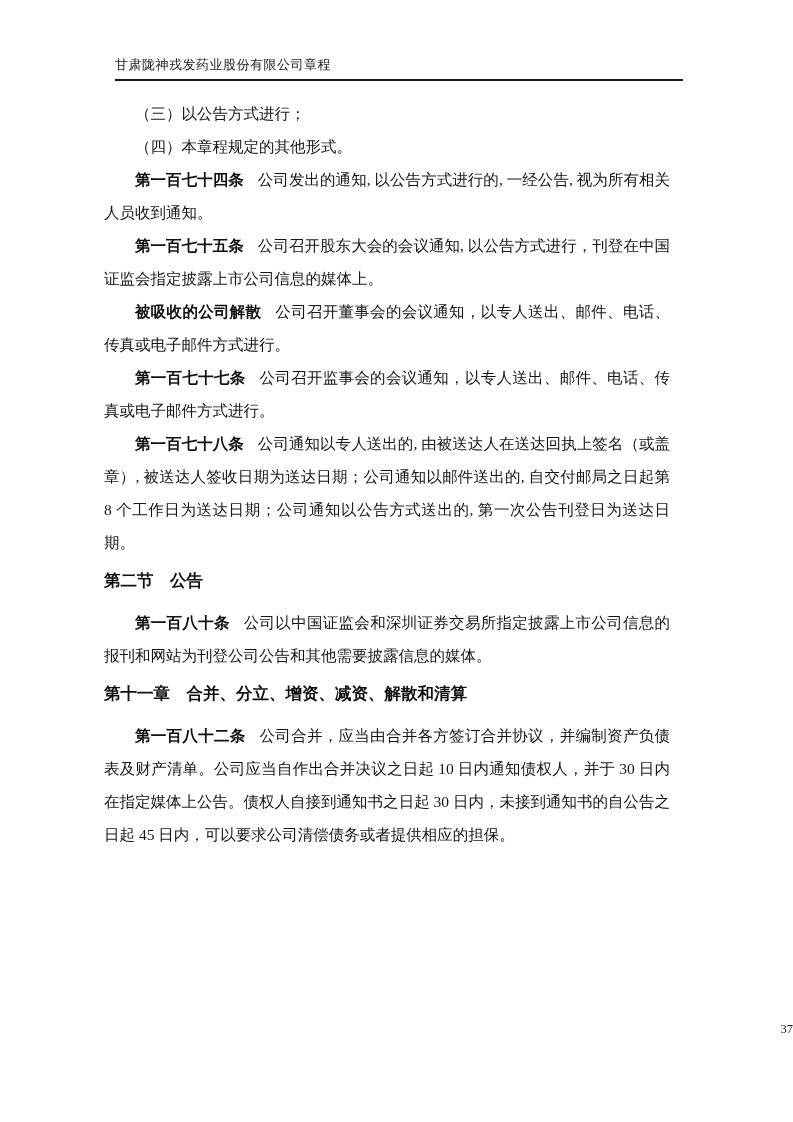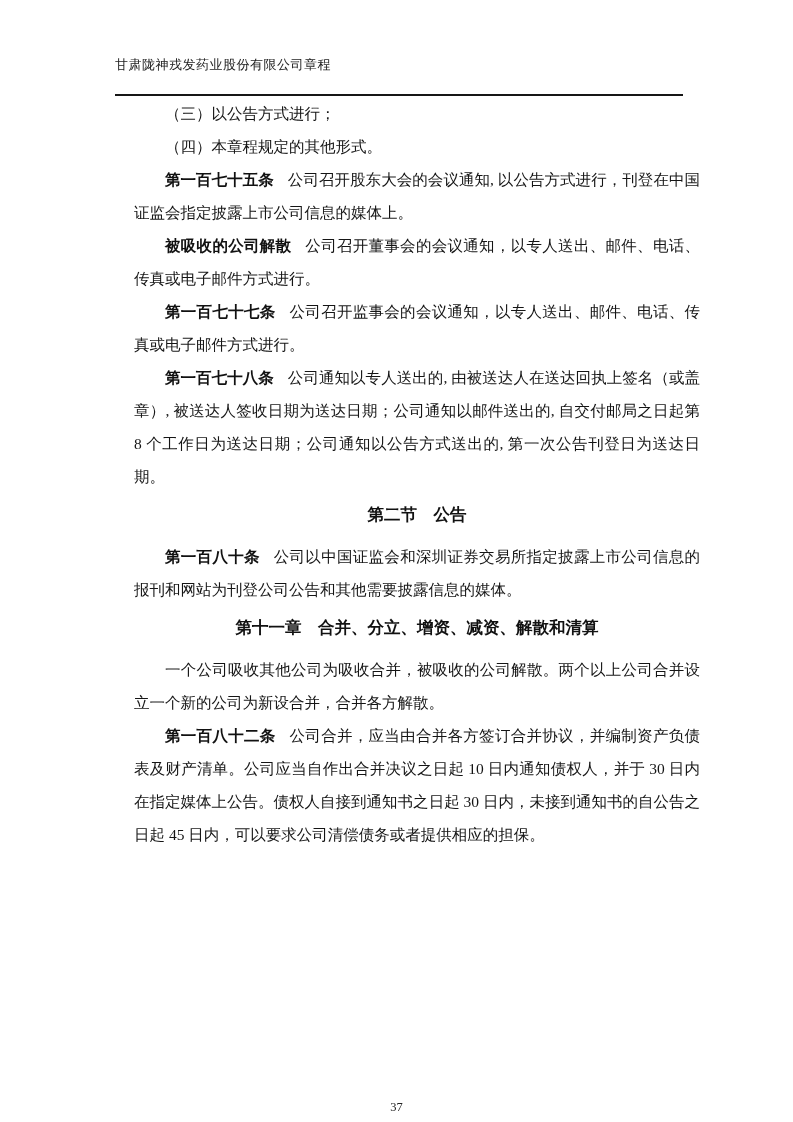--- a/index.html
+++ b/index.html
@@ -17,85 +17,85 @@
     color: #1a1a1a;
   }
   .page-header {
     position: absolute;
     left: 115px;
     width: 568px;
     top: 57px;
     font-size: 13px;
     line-height: 16px;
     letter-spacing: 0.5px;
-    padding-bottom: 21px;
+    padding-bottom: 6px;
     border-bottom: 2px solid #161616;
     color: #222222;
   }
   .doc-body {
     position: absolute;
-    left: 134px;
+    left: 104px;
     width: 566px;
     top: 97px;
     font-size: 15.5px;
     line-height: 33px;
     text-align: justify;
     color: #151515;
     font-family: Liberation Serif, serif;
   }
   .doc-body p {
     margin: 0;
     padding: 0;
   }
   p.indent, p.article {
     text-indent: 2em;
   }
   p.heading1, p.heading2 {
-    text-align: center;
+    text-align: left;
     text-indent: 0;
     font-weight: 700;
     font-size: 16.5px;
     margin: 5px 0 9px 0;
     color: #111111;
   }
   .lead {
     font-weight: 700;
     margin-right: 0.9em;
     color: #111111;
   }
   .page-footer {
     position: absolute;
     left: 0;
     width: 793px;
-    top: 1100px;
-    text-align: center;
+    top: 1022px;
+    text-align: right;
     font-size: 12.5px;
     color: #222222;
   }
 </style>
 </head>
 <body>
 
 <div class="page">
 
   <header class="page-header">
     <span>甘肃陇神戎发药业股份有限公司章程</span>
   </header>
 
   <main class="doc-body">
       <p class="indent">（三）以公告方式进行；</p>
       <p class="indent">（四）本章程规定的其他形式。</p>
+      <p class="article"><span class="lead">第一百七十四条</span><span>公司发出的通知, 以公告方式进行的, 一经公告, 视为所有相关人员收到通知。</span></p>
       <p class="article"><span class="lead">第一百七十五条</span><span>公司召开股东大会的会议通知, 以公告方式进行，刊登在中国证监会指定披露上市公司信息的媒体上。</span></p>
       <p class="article"><span class="lead">被吸收的公司解散</span><span>公司召开董事会的会议通知，以专人送出、邮件、电话、传真或电子邮件方式进行。</span></p>
       <p class="article"><span class="lead">第一百七十七条</span><span>公司召开监事会的会议通知，以专人送出、邮件、电话、传真或电子邮件方式进行。</span></p>
       <p class="article"><span class="lead">第一百七十八条</span><span>公司通知以专人送出的, 由被送达人在送达回执上签名（或盖章）, 被送达人签收日期为送达日期；公司通知以邮件送出的, 自交付邮局之日起第 8 个工作日为送达日期；公司通知以公告方式送出的, 第一次公告刊登日为送达日期。</span></p>
       <p class="heading2">第二节　公告</p>
       <p class="article"><span class="lead">第一百八十条</span><span>公司以中国证监会和深圳证券交易所指定披露上市公司信息的报刊和网站为刊登公司公告和其他需要披露信息的媒体。</span></p>
       <p class="heading1">第十一章　合并、分立、增资、减资、解散和清算</p>
-      <p class="indent">一个公司吸收其他公司为吸收合并，被吸收的公司解散。两个以上公司合并设立一个新的公司为新设合并，合并各方解散。</p>
       <p class="article"><span class="lead">第一百八十二条</span><span>公司合并，应当由合并各方签订合并协议，并编制资产负债表及财产清单。公司应当自作出合并决议之日起 10 日内通知债权人，并于 30 日内在指定媒体上公告。债权人自接到通知书之日起 30 日内，未接到通知书的自公告之日起 45 日内，可以要求公司清偿债务或者提供相应的担保。</span></p>
     </main>
 
   <footer class="page-footer">
     <span>37</span>
   </footer>
 
 </div>
 
 </body></html>

